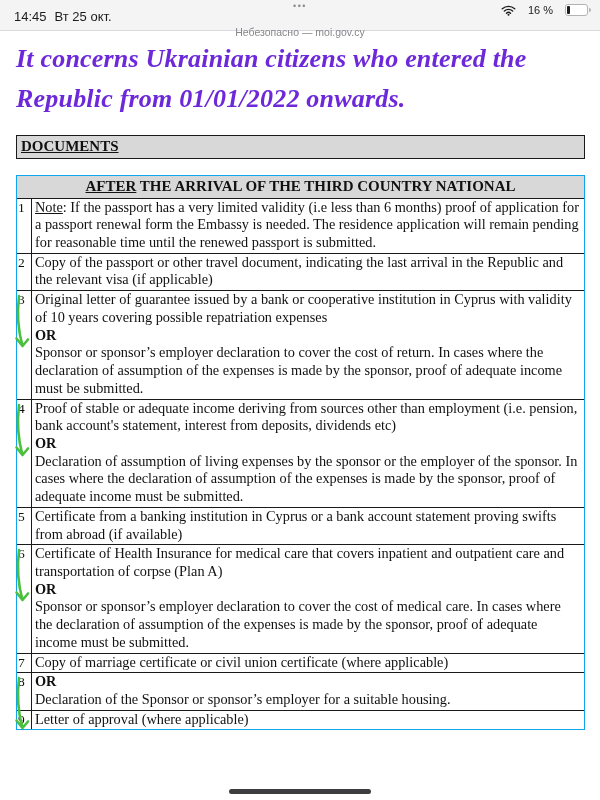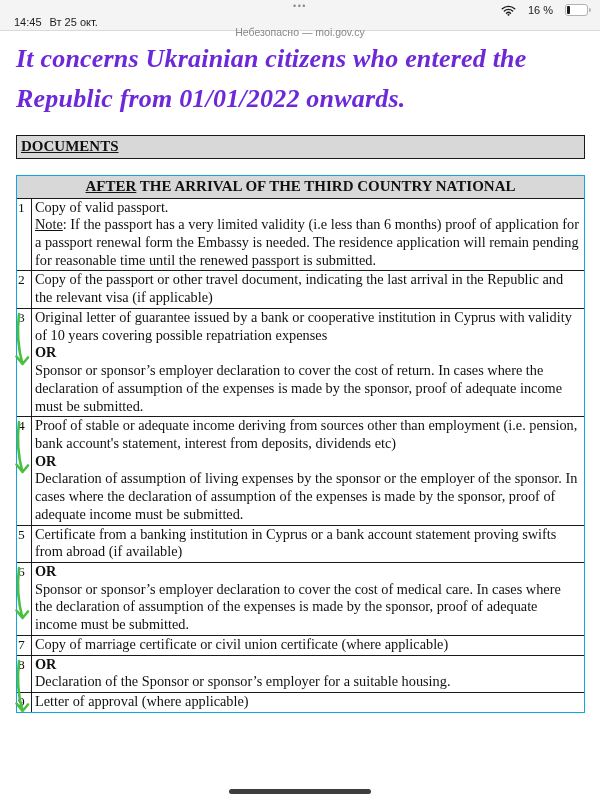--- a/index.html
+++ b/index.html
@@ -8,21 +8,21 @@
     background:#ffffff; color:#111;
     font-family:"Liberation Serif", serif;
   }
 
   
   .status-bar {
     position:relative; height:30px;
     background:#f4f4f5; border-bottom:1px solid #dadade;
     font-family:"Liberation Sans", sans-serif;
   }
-  .sb-left { position:absolute; left:14px; top:16px; font-size:11px; color:#1c1c1e; }
+  .sb-left { position:absolute; left:14px; top:9px; font-size:13px; color:#1c1c1e; }
   .sb-date { margin-left:8px; }
   .sb-center { position:absolute; left:0; right:0; top:2px; text-align:center; }
   .sb-ellipsis { font-size:9px; color:#8a8a8e; letter-spacing:1.5px; line-height:8px; cursor:pointer; }
   .sb-url { margin-top:16px; font-size:10.5px; color:#86868b; cursor:pointer; }
   .sb-right { position:absolute; right:12px; top:4px; display:flex; align-items:center; gap:12px; font-size:11px; color:#1c1c1e; }
   .wifi-svg path { stroke:#1c1c1e; stroke-width:1.5; fill:none; stroke-linecap:round; }
   .wifi-svg circle { fill:#1c1c1e; }
   .battery { display:inline-block; position:relative; width:21px; height:10px;
     border:1px solid #b3b3b7; border-radius:3px; background:#fff; }
   .battery-fill { position:absolute; left:1px; top:1px; bottom:1px; width:3px;
@@ -100,21 +100,20 @@
 <div class="bar"><span class="u">DOCUMENTS</span></div>
 
 <div class="doc-table">
   <div class="table-header">
     <span class="u">AFTER</span> <span>THE ARRIVAL OF THE THIRD COUNTRY NATIONAL</span>
   </div>
   <div id="rows-container">
       <div class="t-row">
         <div class="t-num">1</div>
         <div class="t-cell">
-          <p class="t-line"><span>Copy of valid passport.</span></p>
           <p class="t-line"><span class="u">Note</span><span>: If the passport has a very limited validity (i.e less than 6 months) proof of application for a passport renewal form the Embassy is needed.  The residence application will remain pending for reasonable time until the renewed passport is submitted.</span></p>
         </div>
       </div>
       <div class="t-row">
         <div class="t-num">2</div>
         <div class="t-cell">
           <p class="t-line"><span>Copy of the passport or other travel document, indicating the last arrival in the Republic and the relevant visa (if applicable)</span></p>
         </div>
       </div>
       <div class="t-row">
@@ -144,20 +143,21 @@
         <div class="t-cell">
           <p class="t-line"><span>Certificate from a banking institution in Cyprus or a bank account statement proving swifts from abroad (if available)</span></p>
         </div>
       </div>
       <div class="t-row">
         <svg class="arrow" viewBox="0 0 22 64">
           <path d="M9 2 C 7 18 8 36 12.5 52 M12.5 52 L6.5 44.5 M12.5 52 L18 45.5"></path>
         </svg>
         <div class="t-num">6</div>
         <div class="t-cell">
+          <p class="t-line"><span>Certificate of Health Insurance for medical care that covers inpatient and outpatient care and transportation of corpse (Plan A)</span></p>
           <p class="t-line"><span class="b">OR</span></p>
           <p class="t-line"><span>Sponsor or sponsor’s employer declaration to cover the cost of medical care. In cases where the declaration of assumption of the expenses is made by the sponsor, proof of adequate income must be submitted.</span></p>
         </div>
       </div>
       <div class="t-row">
         <div class="t-num">7</div>
         <div class="t-cell">
           <p class="t-line"><span>Copy of marriage certificate or civil union certificate (where applicable)</span></p>
         </div>
       </div>

